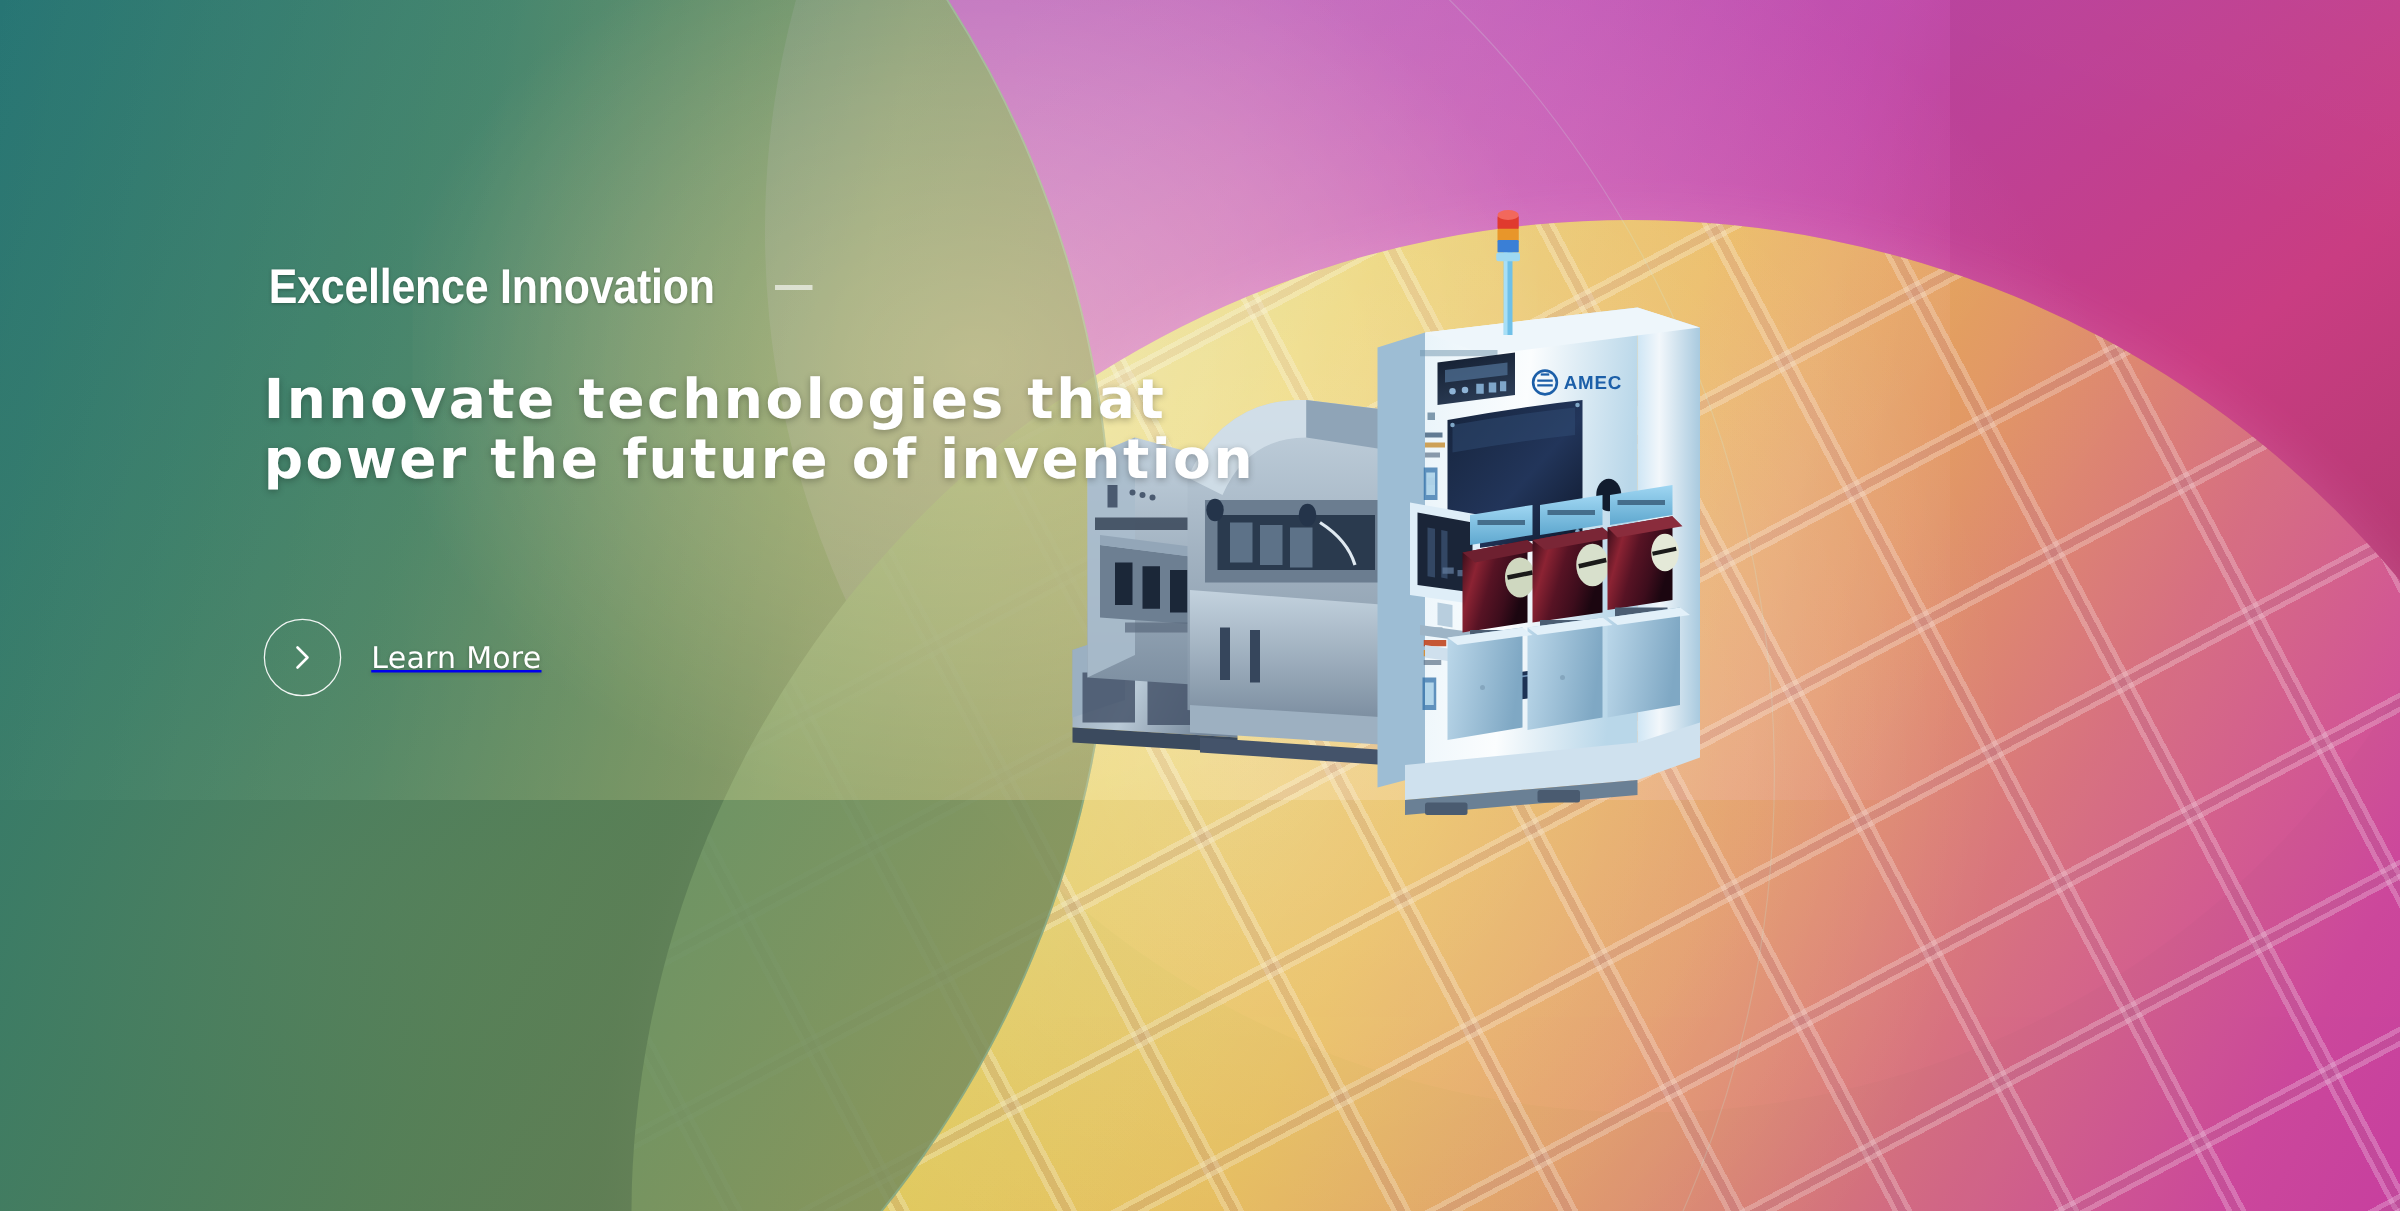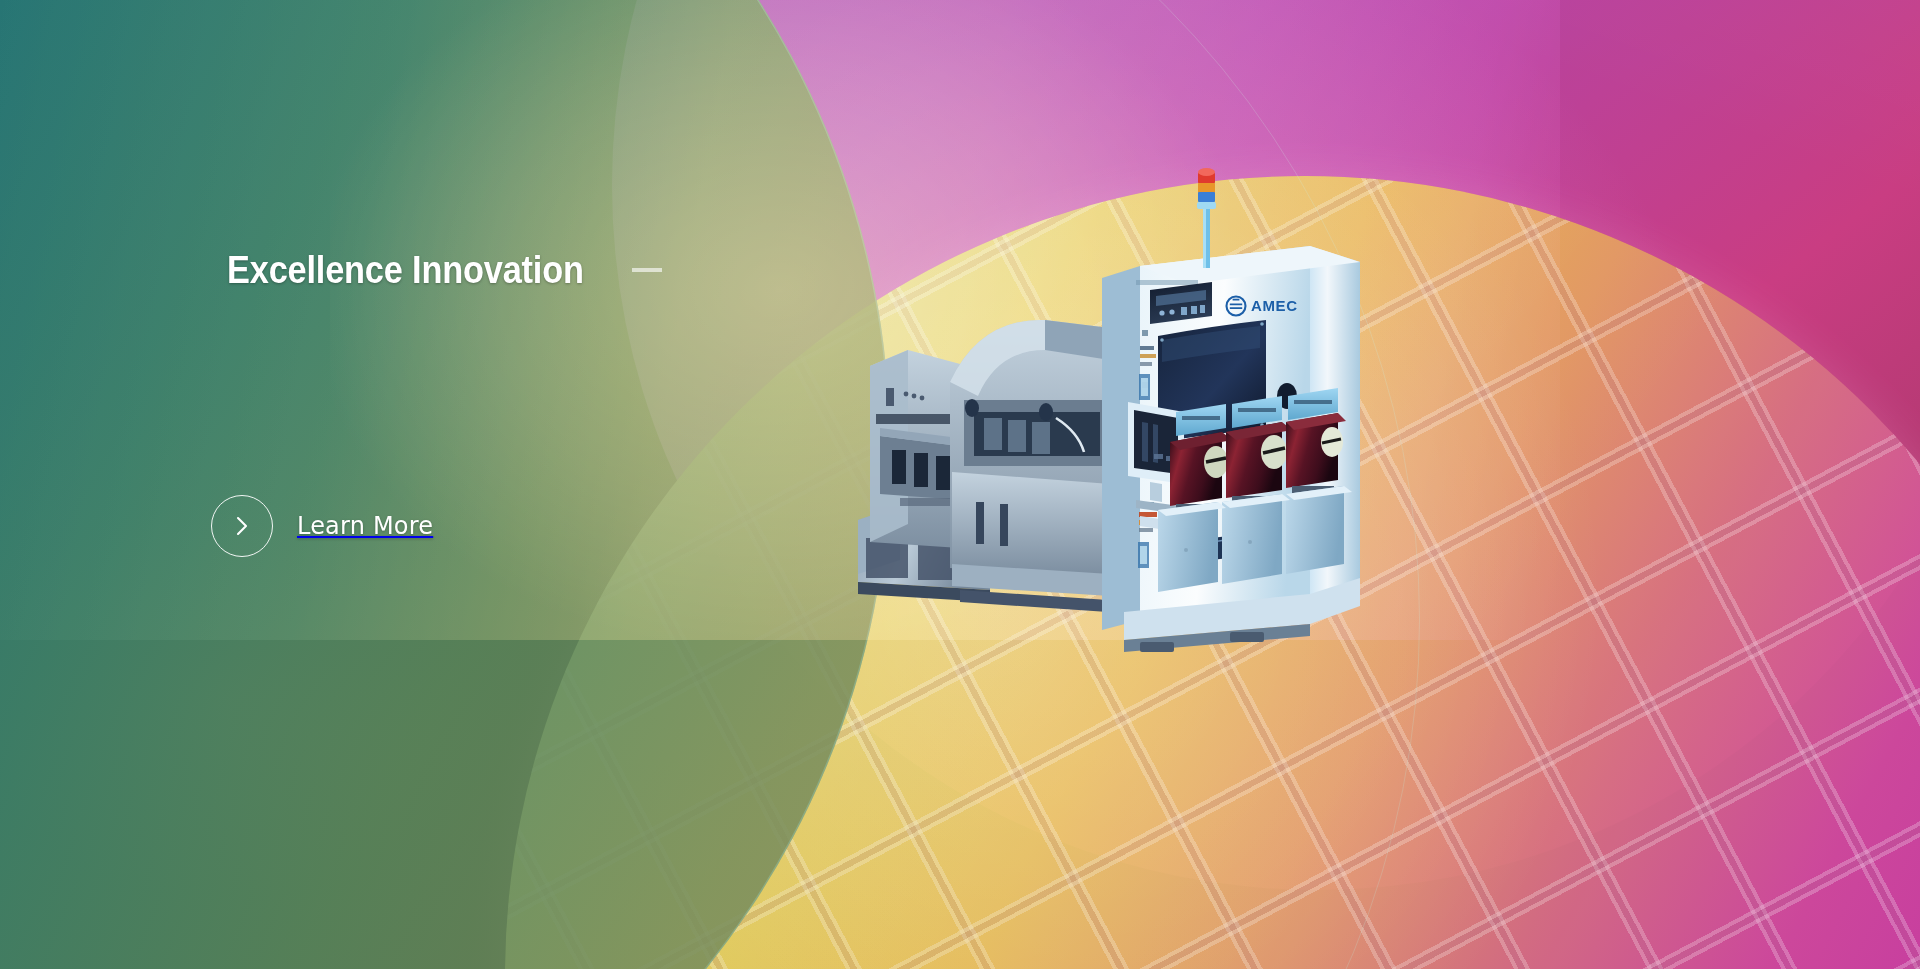--- a/index.html
+++ b/index.html
@@ -169,22 +169,22 @@
   }
 
   
   .content {
     position:absolute;
     left:211px; top:0;
     width:860px; height:969px;
   }
 
   .eyebrow-row {
-    position:absolute; top:210px; left:16px;
-    display:flex; align-items:center; gap:22px;margin-top:40px;
+    position:absolute; top:210px; left:4px;
+    display:flex; align-items:center; gap:22px;
   }
   .eyebrow {
     font-family:"Liberation Sans", sans-serif;
     font-weight:700;
     font-size:39px;
     line-height:1;
     color:#ffffff;
     letter-spacing:-0.2px;
     transform:scaleX(0.88);
     transform-origin:left center;
@@ -481,20 +481,22 @@
     </g>
   </svg>
 
   <div class="content">
 
     <div class="eyebrow-row">
       <span class="eyebrow">Excellence  Innovation</span>
       <span class="eyebrow-dash"></span>
     </div>
 
+    <h1 class="headline">Innovate technologies that
+power the future of invention</h1>
 
     <a class="cta" href="#">
       <span class="cta-circle">
         <svg width="18" height="22" viewBox="0 0 18 22" xmlns="http://www.w3.org/2000/svg">
           <path d="M5 3 L13 11 L5 19" fill="none" stroke="#ffffff" stroke-width="2.1" stroke-linecap="round" stroke-linejoin="round"></path>
         </svg>
       </span>
       <span class="cta-label">Learn More</span>
     </a>
 

